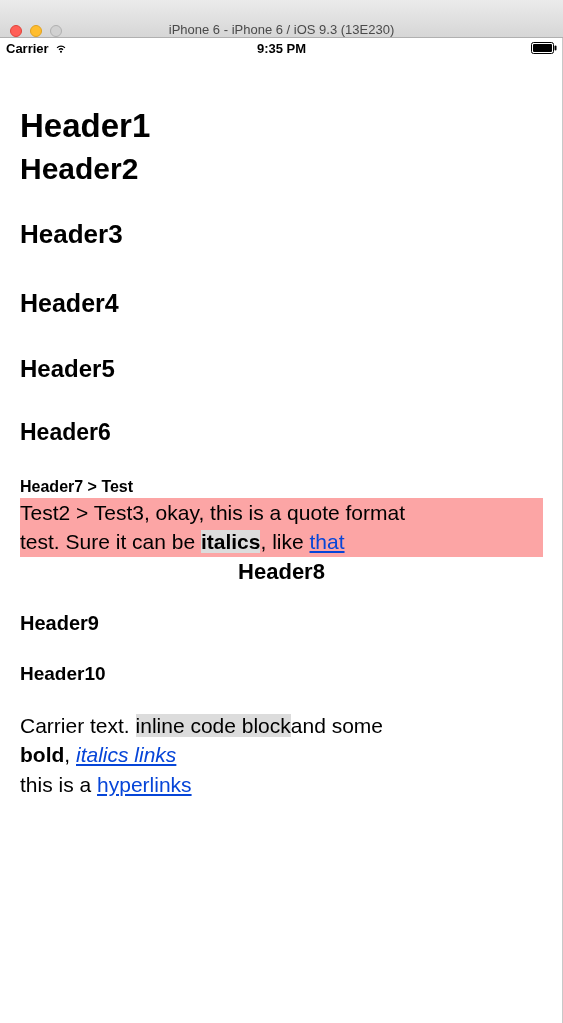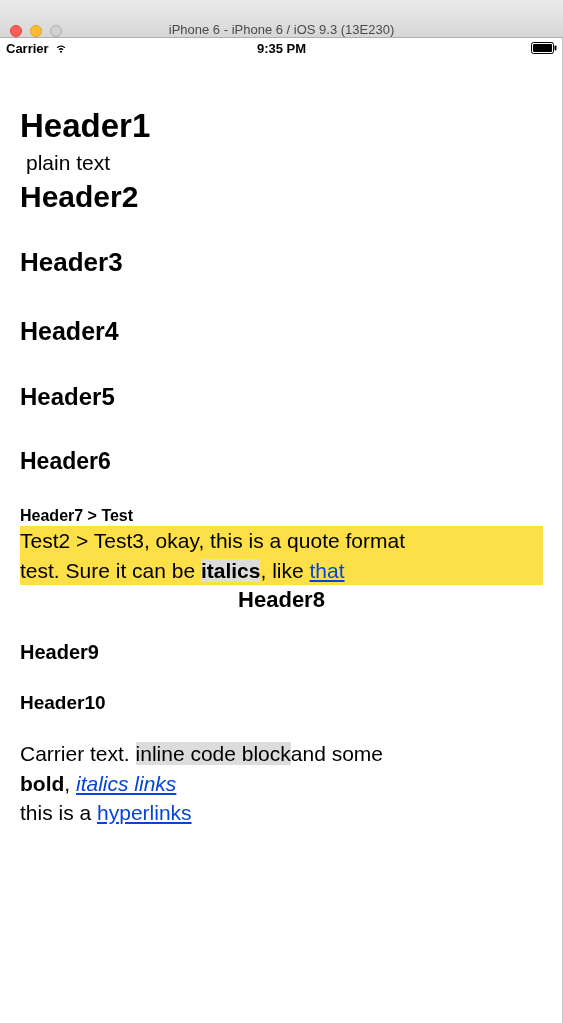--- a/index.html
+++ b/index.html
@@ -91,21 +91,21 @@
     .h2 { font-size: 30px; font-weight: 700; margin-bottom: 28px; }
     .h3 { font-size: 26px; font-weight: 700; margin-bottom: 35px; }
     .h4 { font-size: 25px; font-weight: 700; margin-bottom: 32px; }
     .h5 { font-size: 24px; font-weight: 700; margin-bottom: 32px; }
     .h6 { font-size: 23px; font-weight: 700; margin-bottom: 28px; }
     .h7 { font-size: 16px; font-weight: 700; }
     .h8 { font-size: 22px; font-weight: 700; margin-bottom: 24px; text-align: center; }
     .h9 { font-size: 20px; font-weight: 700; margin-bottom: 24px; }
     .h10 { font-size: 19px; font-weight: 700; margin-bottom: 24px; }
     .quote-block {
-      background: #fde047;
+      background: #fca5a5;
       font-size: 21px;
       line-height: 1.4;
     }
     .code-inline {
       background: #dcdcdc;
     }
     .bold { font-weight: 700; }
     .italic { font-style: italic; }
     .link { color: #0645d8; text-decoration: underline; }
     .paragraph { font-size: 21px; line-height: 1.4; }
@@ -145,21 +145,20 @@
       <svg class="battery-icon" viewBox="0 0 26 12">
         <rect x="0.5" y="0.5" width="22" height="11" rx="2" ry="2" fill="none" stroke="#000" stroke-width="1"></rect>
         <rect x="2" y="2" width="19" height="8" rx="1" fill="#000"></rect>
         <rect x="23.5" y="3.5" width="2" height="5" rx="1" fill="#000"></rect>
       </svg>
     </div>
   </div>
 
   <div class="content">
     <div class="h1">Header1</div>
-    <div class="plain">plain text</div>
     <div class="h2">Header2</div>
     <div class="h3">Header3</div>
     <div class="h4">Header4</div>
     <div class="h5">Header5</div>
     <div class="h6">Header6</div>
     <div class="h7">Header7 &gt; Test</div>
     <div class="quote-block"><span>Test2  &gt; Test3, okay, this is a quote format </span><br><span>test. Sure it can be </span><span class="bold code-inline">italics</span><span>, like </span><a class="link">that</a></div>
     <div class="h8">Header8</div>
     <div class="h9">Header9</div>
     <div class="h10">Header10</div>

